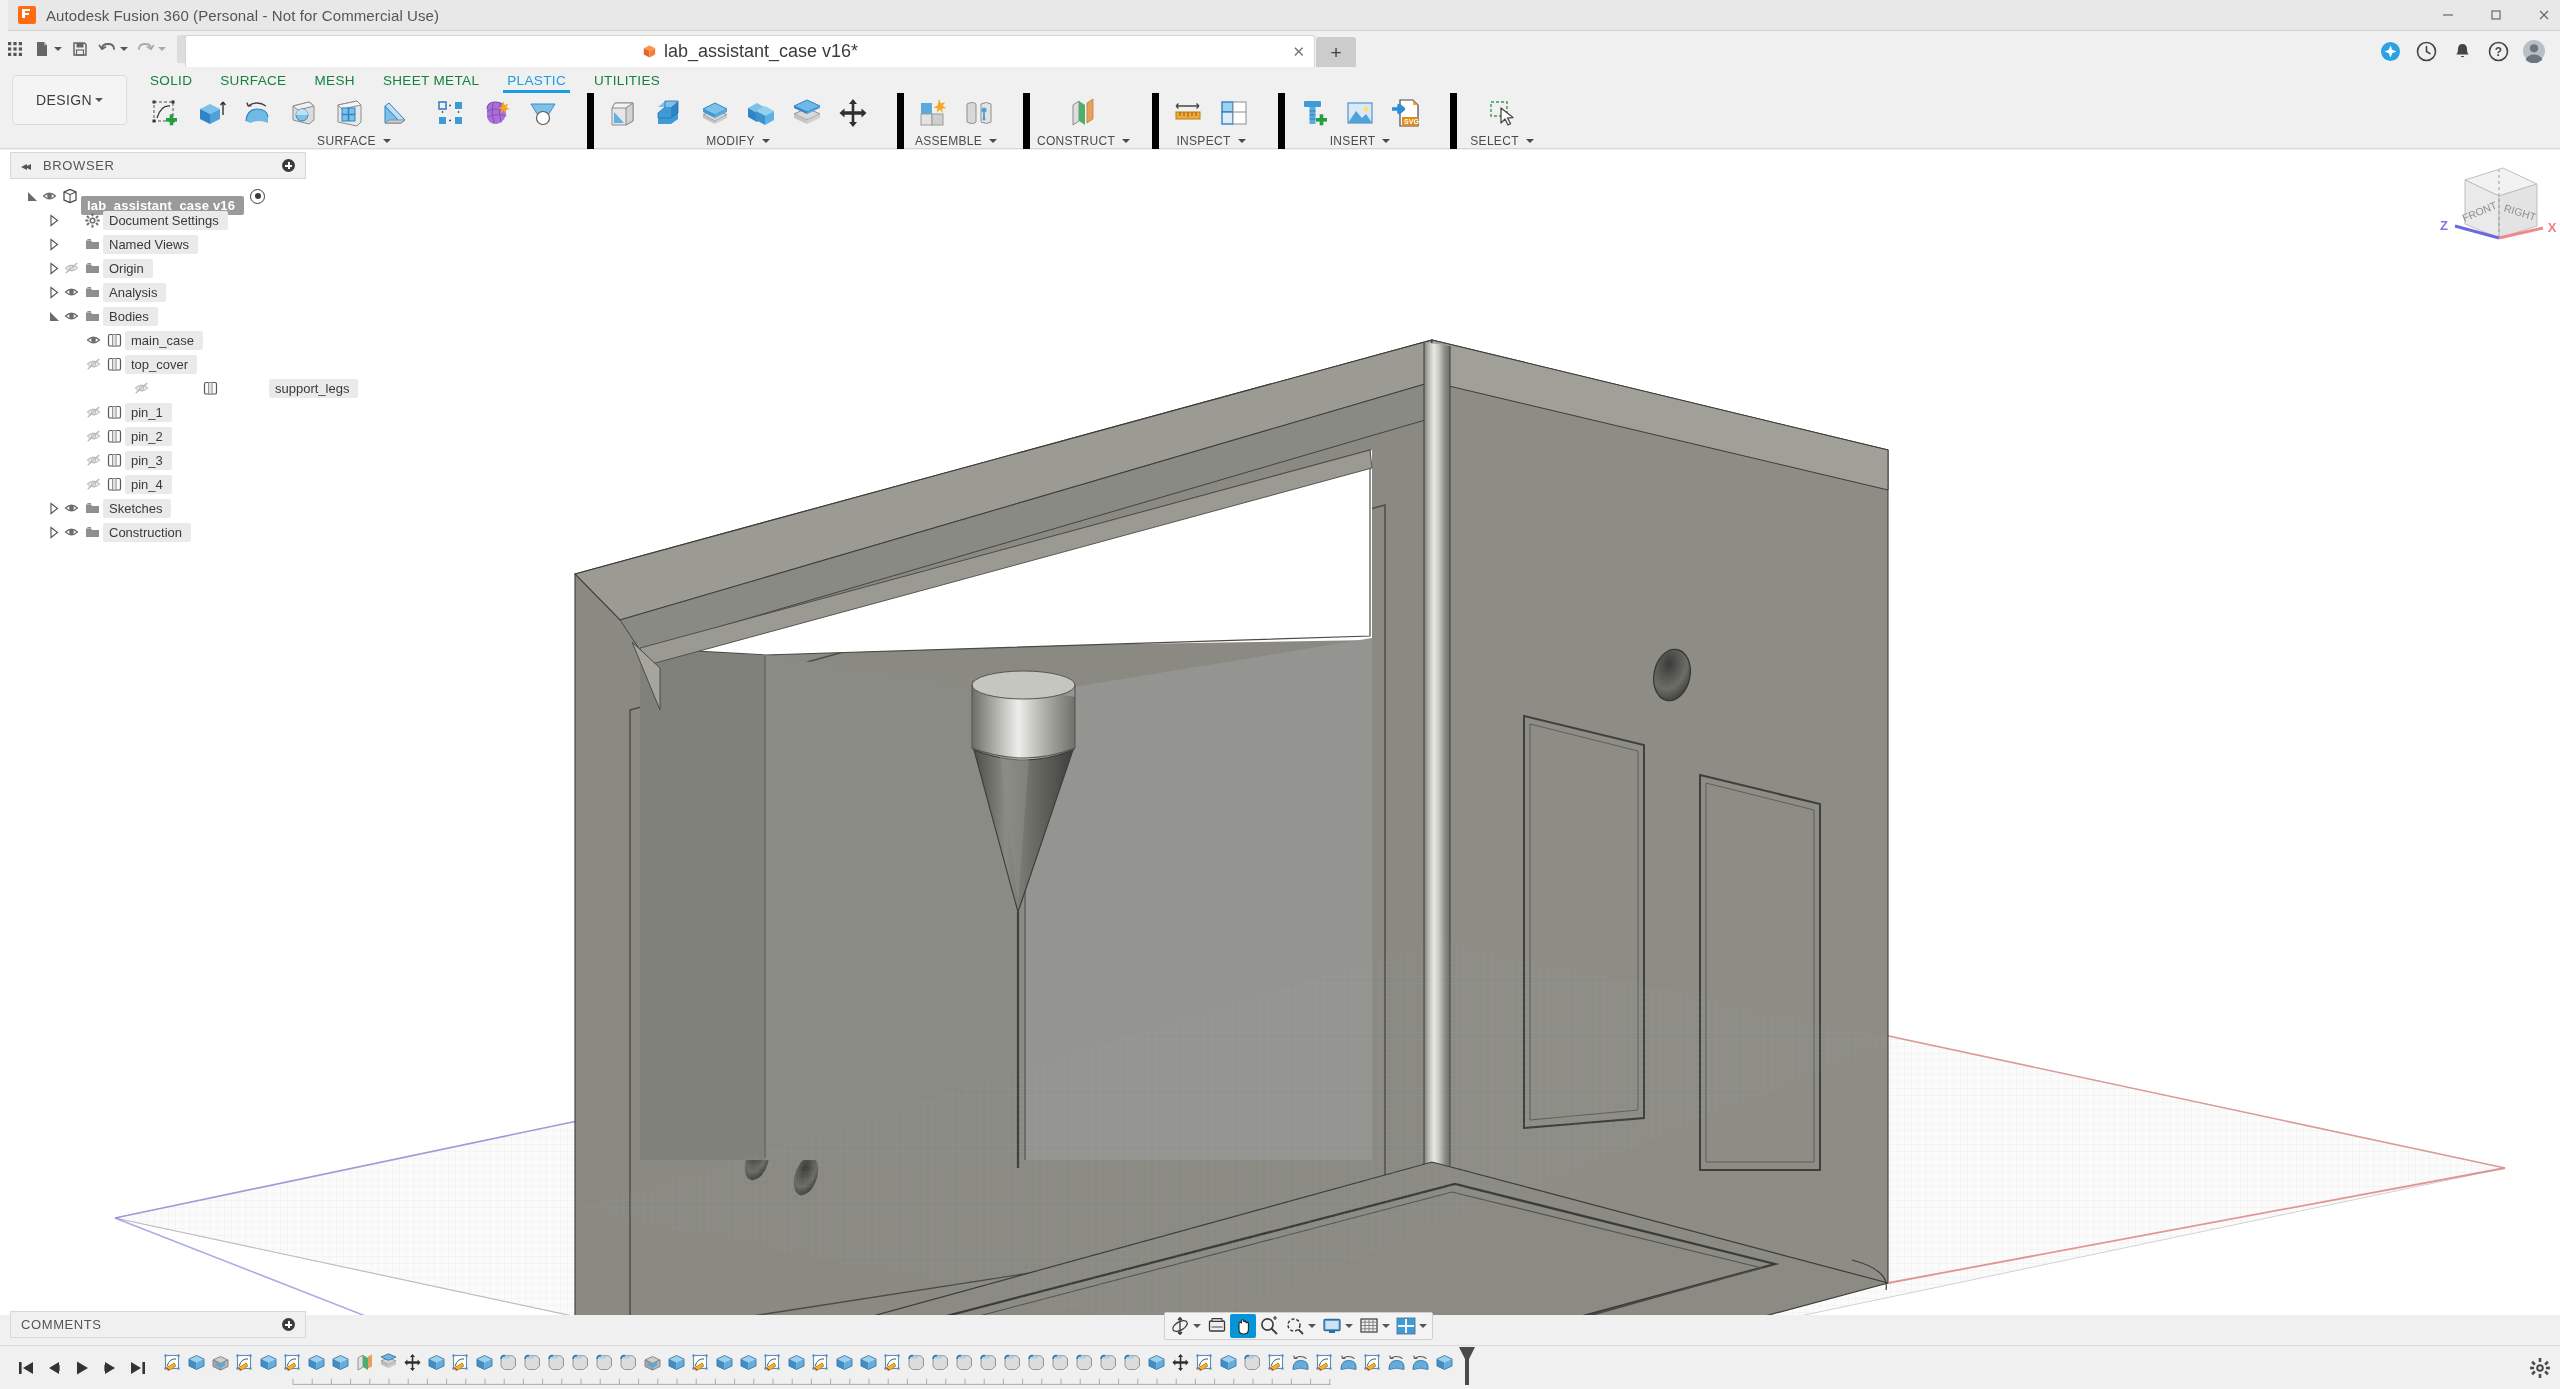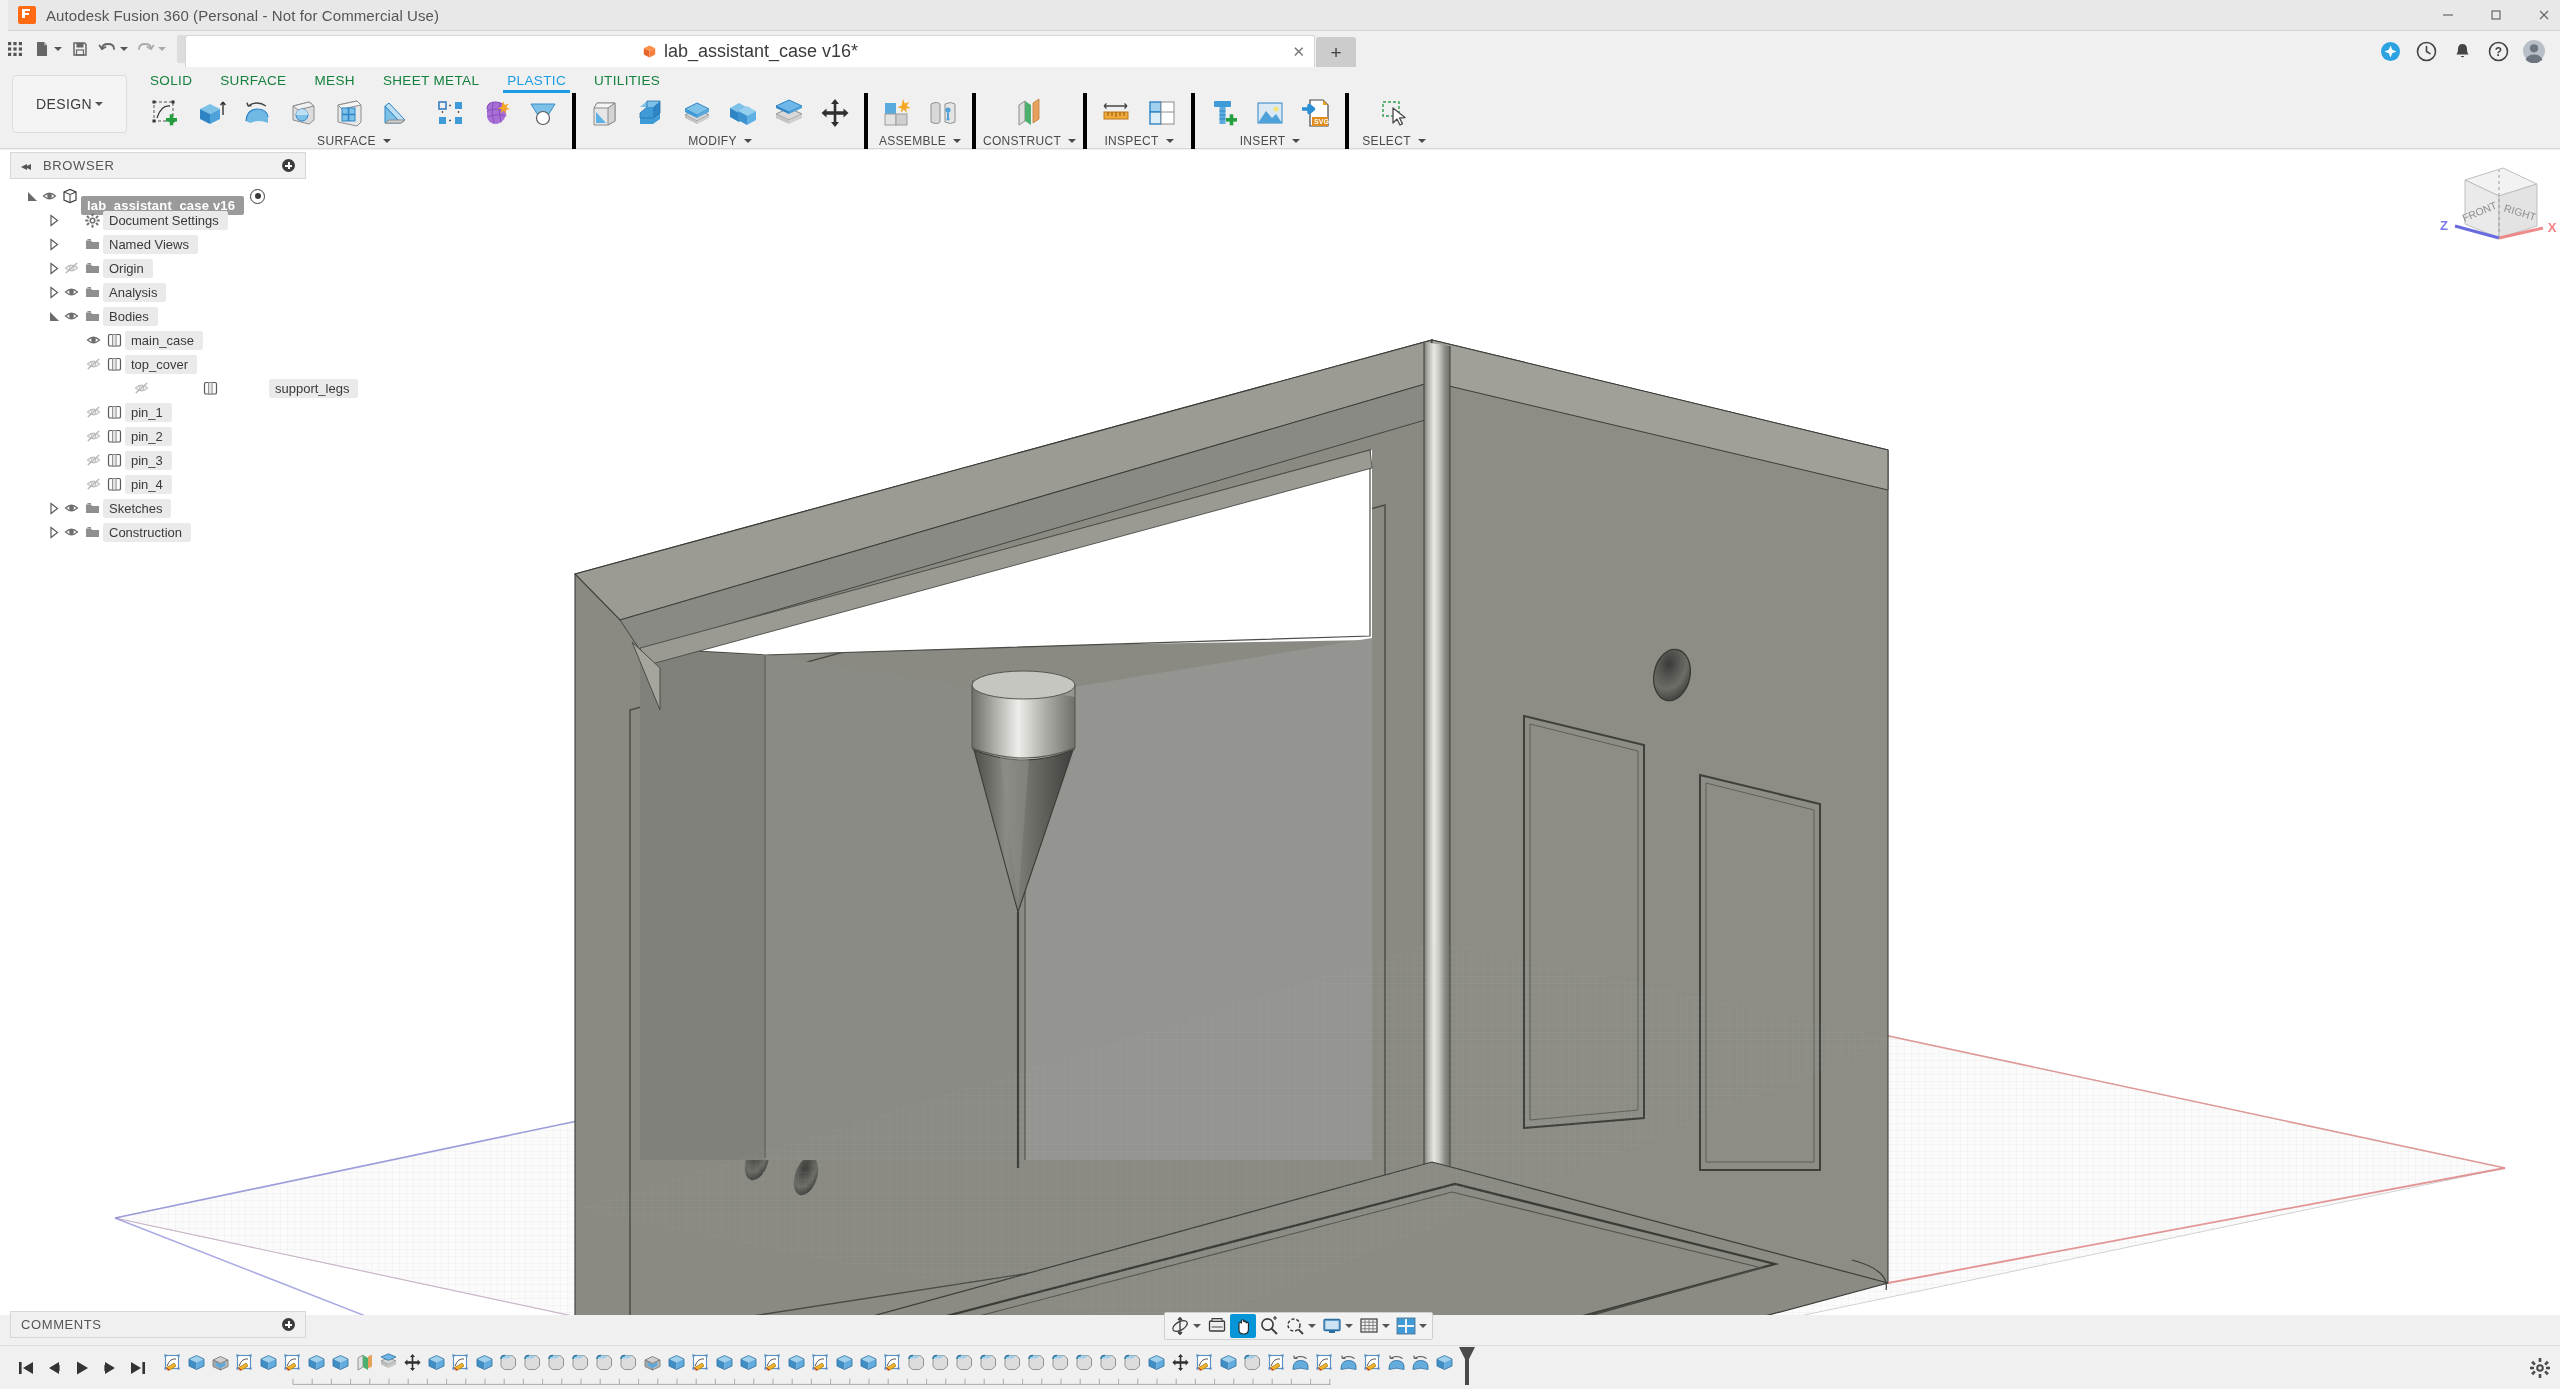--- a/index.html
+++ b/index.html
@@ -74,21 +74,21 @@
   }
   .tab-icons { margin-left: auto; display: flex; align-items: center; padding-right: 14px; padding-bottom: 4px; gap: 12px; }
   .tab-icon { width: 24px; height: 24px; display: flex; align-items: center; justify-content: center; }
 
   
   .ribbon {
     position: absolute; left: 0; top: 67px; width: 2560px; height: 82px;
     background: #f0f0f0; border-bottom: 1px solid #d8d8d8;
   }
   .ws-selector {
-    position: absolute; left: 12px; top: 8px; width: 115px; height: 58px;
+    position: absolute; left: 12px; top: 8px; width: 115px; height: 50px;
     border: 1px solid #dcdcdc; border-radius: 4px; background: #f4f4f4;
     display: flex; align-items: center; justify-content: center;
   }
   .ws-label { font-size: 14px; color: #3d3d3d; letter-spacing: .4px; }
 
   .tabs-row {
     position: absolute; left: 136px; top: 3px; height: 22px;
     display: flex; align-items: center; gap: 0;
   }
   .rb-tab {
@@ -96,21 +96,21 @@
     letter-spacing: .35px; position: relative; white-space: nowrap;
   }
   .rb-tab.active { color: #1b9ce3; }
   .rb-tab.active::after {
     content: ""; position: absolute; left: 10px; right: 10px; bottom: -1px;
     height: 3px; background: #1b9ce3;
   }
 
   .panels { position: absolute; left: 136px; top: 26px; height: 56px; display: flex; }
   .panel { display: flex; flex-direction: column; position: relative; padding: 0 7px; }
-  .panel + .panel { border-left: 4px solid #000000; }
+  .panel + .panel { border-left: 7px solid #000000; margin-left: 15px; }
   .panel-icons { display: flex; align-items: flex-start; height: 40px; gap: 2px; }
   .tool {
     width: 44px; height: 40px; display: flex; align-items: center; justify-content: center;
     border-radius: 3px;
   }
   .panel-title {
     font-size: 12px; color: #4a4a4a; display: flex; align-items: center;
     justify-content: center; gap: 4px; height: 16px; letter-spacing: .3px;
   }
   .panel-title .caret { border-top-color: #4a4a4a; }

